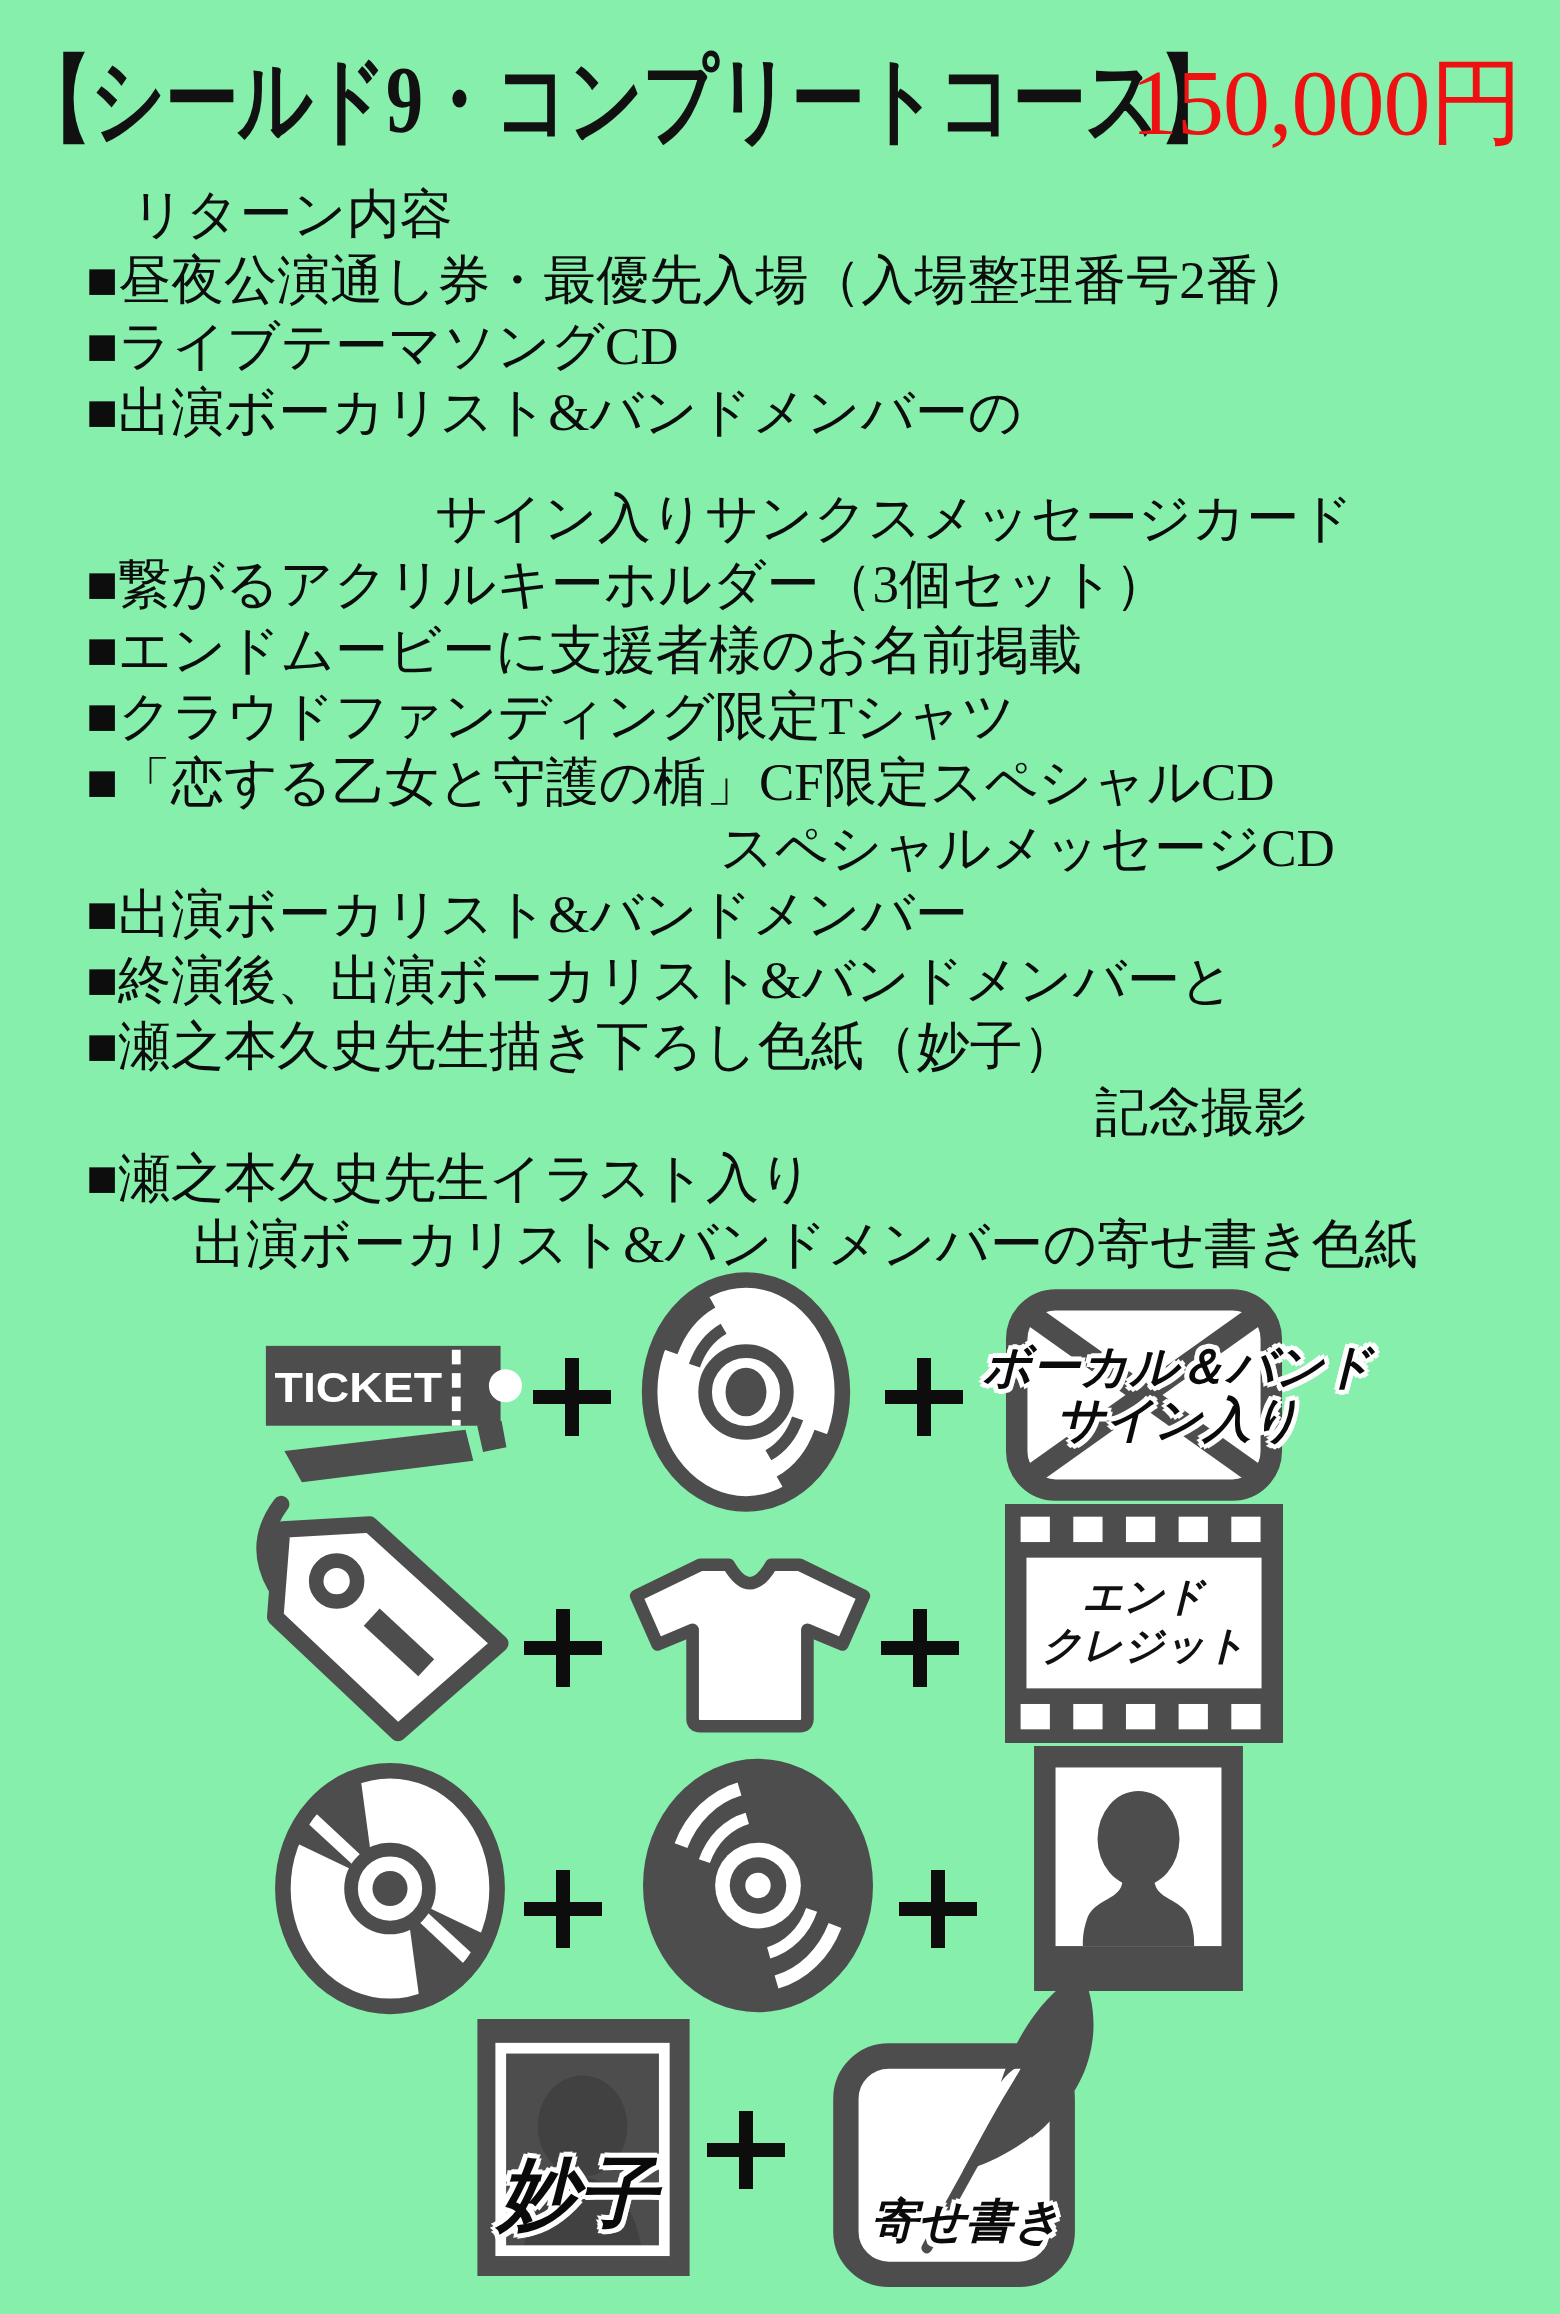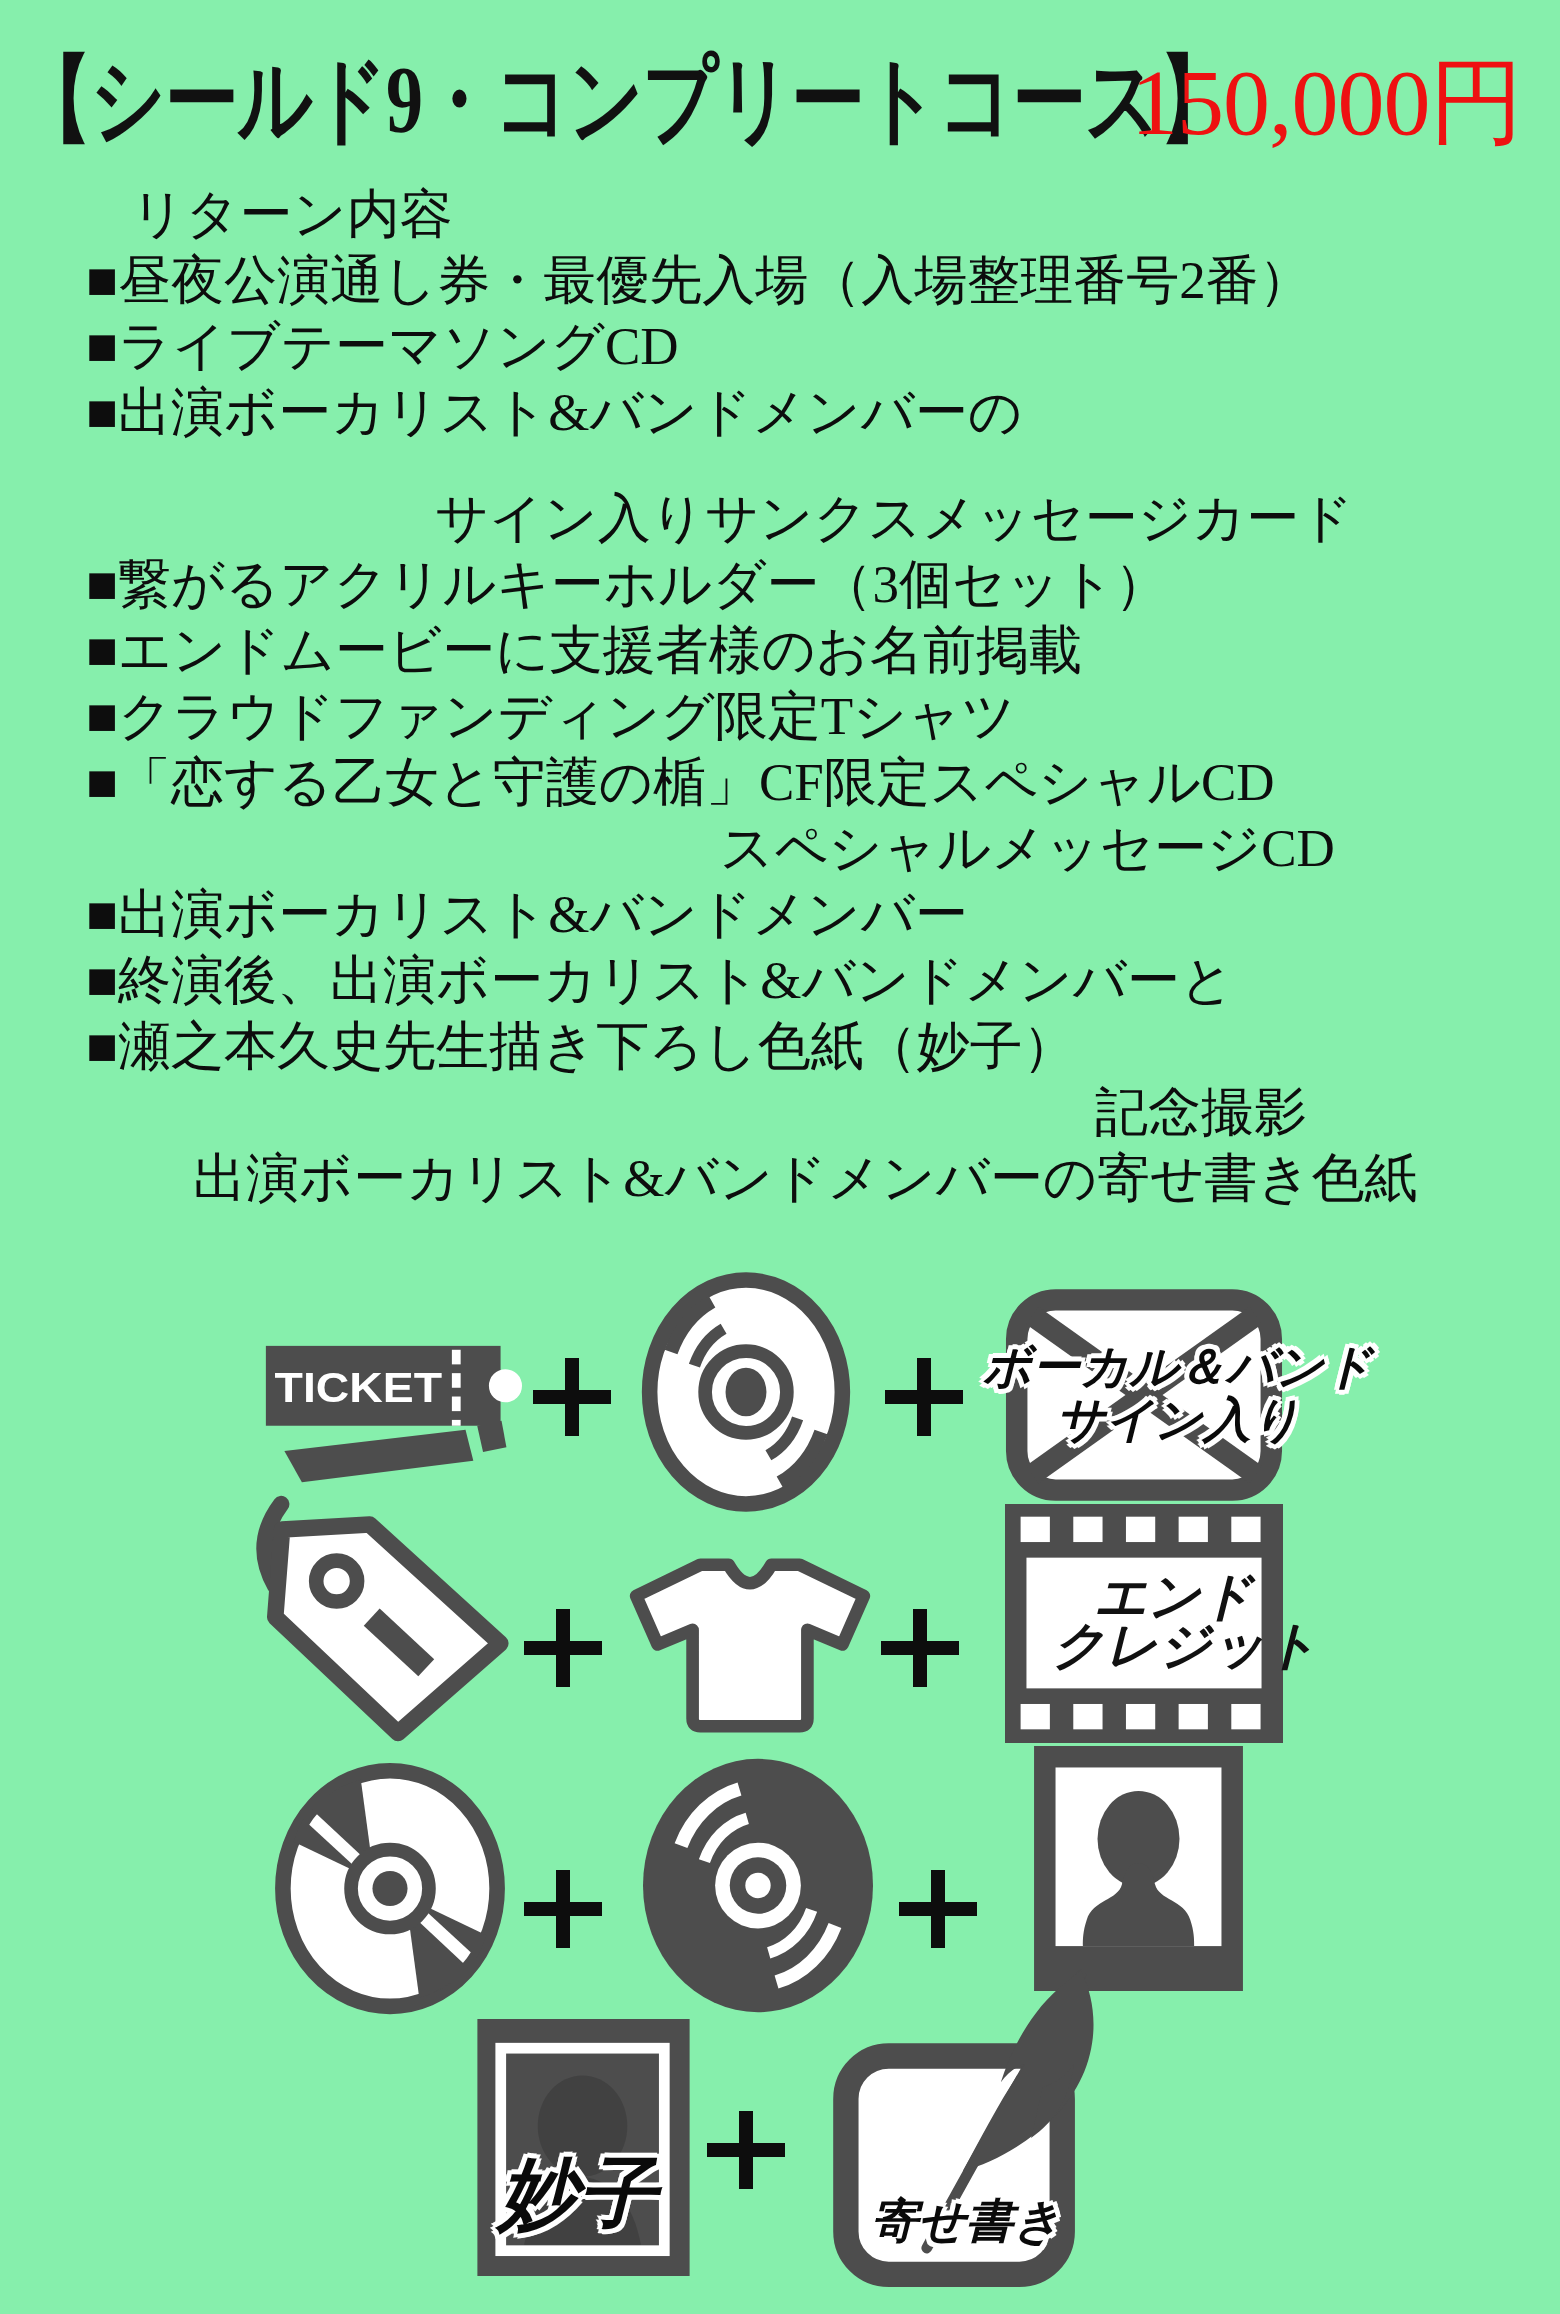--- a/index.html
+++ b/index.html
@@ -28,21 +28,21 @@
   .plus span{position:absolute;background:#0d0d0d;}
   .plus .ph{left:0;top:32px;width:78px;height:13.7px;}
   .plus .pv{left:32px;top:0;width:13.7px;height:78px;}
 
   
   .olabel{position:absolute;font-family:"Liberation Sans","DejaVu Sans",sans-serif;
           font-weight:bold;color:#0a0a0a;text-align:center;white-space:nowrap;
           text-shadow:-3.9px -3.9px 0 #fff,3.9px -3.9px 0 #fff,-3.9px 3.9px 0 #fff,3.9px 3.9px 0 #fff,
                       0 -4.9px 0 #fff,0 4.9px 0 #fff,-4.9px 0 0 #fff,4.9px 0 0 #fff;font-style:italic;}
   #card-label{left:975px;top:1340px;width:406px;font-size:48px;line-height:53px;}
-  #film-label{left:1052px;top:1572px;width:244px;font-size:52px;line-height:49px;
+  #film-label{left:1022px;top:1572px;width:244px;font-size:40px;line-height:49px;
               text-shadow:none;color:#111;}
   #shikishi-label1{left:462px;top:2087px;width:234px;font-size:46px;}
   #shikishi-label2{left:462px;top:2142px;width:234px;font-size:78px;letter-spacing:2px;text-align:center;}
   #yosegaki-label{left:839px;top:2190px;width:254px;font-size:47px;}
 
   svg{position:absolute;overflow:visible;}
   .ticket-word{font-family:"Liberation Sans","DejaVu Sans",sans-serif;font-weight:bold;}
 </style>
 </head>
 <body>
@@ -62,20 +62,21 @@
     <div class="rline ind-a">サイン入りサンクスメッセージカード</div>
     <div class="rline">■繋がるアクリルキーホルダー（3個セット）</div>
     <div class="rline">■エンドムービーに支援者様のお名前掲載</div>
     <div class="rline">■クラウドファンディング限定Tシャツ</div>
     <div class="rline">■「恋する乙女と守護の楯」CF限定スペシャルCD</div>
     <div class="rline ind-b">スペシャルメッセージCD</div>
     <div class="rline">■出演ボーカリスト&amp;バンドメンバー</div>
     <div class="rline">■終演後、出演ボーカリスト&amp;バンドメンバーと</div>
     <div class="rline">■瀬之本久史先生描き下ろし色紙（妙子）</div>
     <div class="rline ind-c">記念撮影</div>
+    <div class="rline">■瀬之本久史先生イラスト入り</div>
     <div class="rline ind-d">出演ボーカリスト&amp;バンドメンバーの寄せ書き色紙</div>
   </div>
 
   <svg style="left:261px;top:1338px" width="261" height="156" viewBox="0 0 268 160">
     <polygon points="24,116 210,94 218,126 42,148" fill="#4d4d4d"></polygon>
     <polygon points="222,90 247,85 252,112 228,117" fill="#4d4d4d"></polygon>
     <rect x="5" y="8" width="241" height="82" fill="#4d4d4d"></rect>
     <rect x="196" y="12" width="9" height="15" fill="#fff"></rect>
     <rect x="196" y="36" width="9" height="15" fill="#fff"></rect>
     <rect x="196" y="60" width="9" height="15" fill="#fff"></rect>

